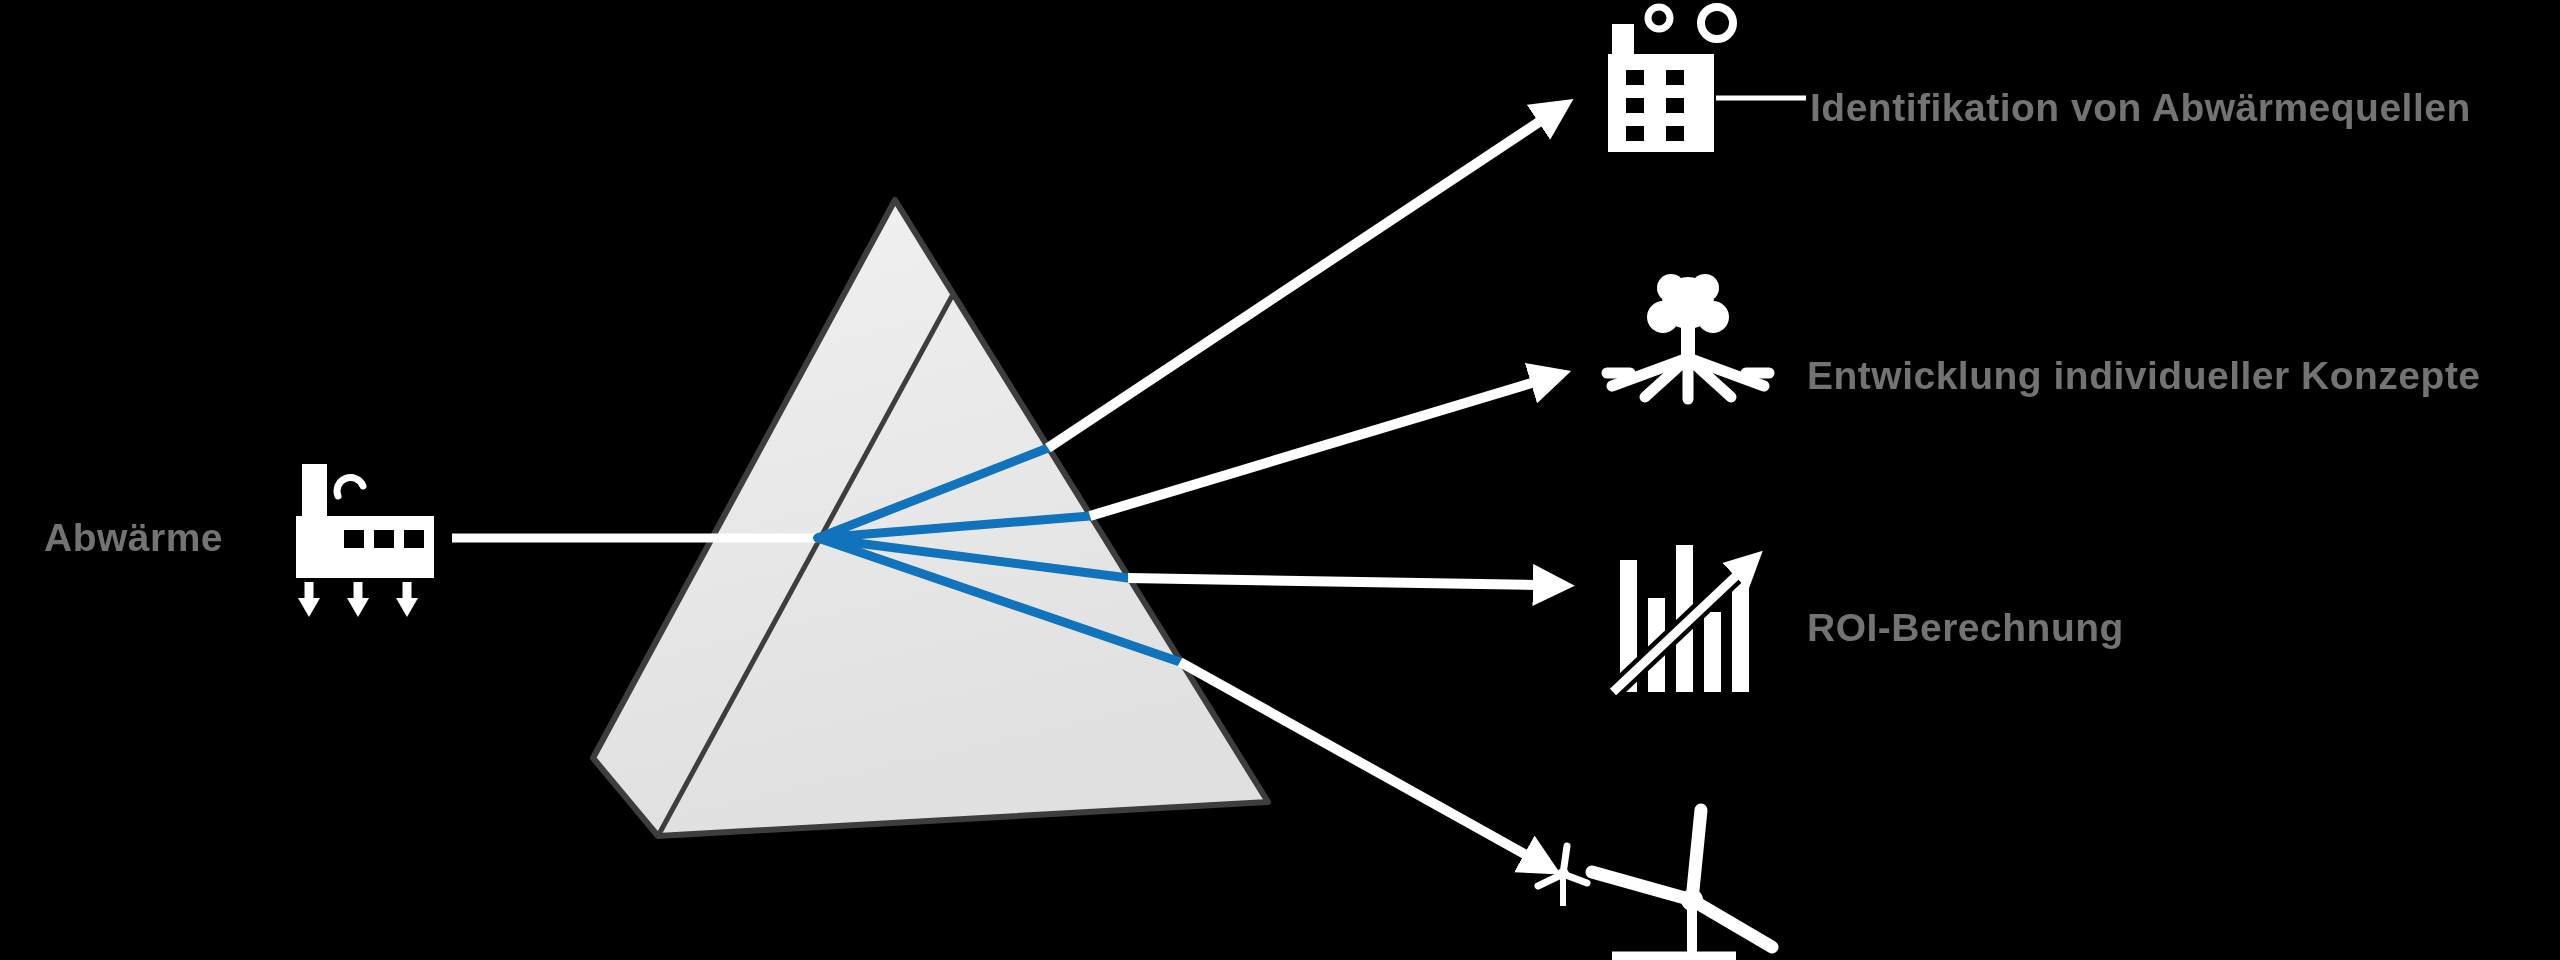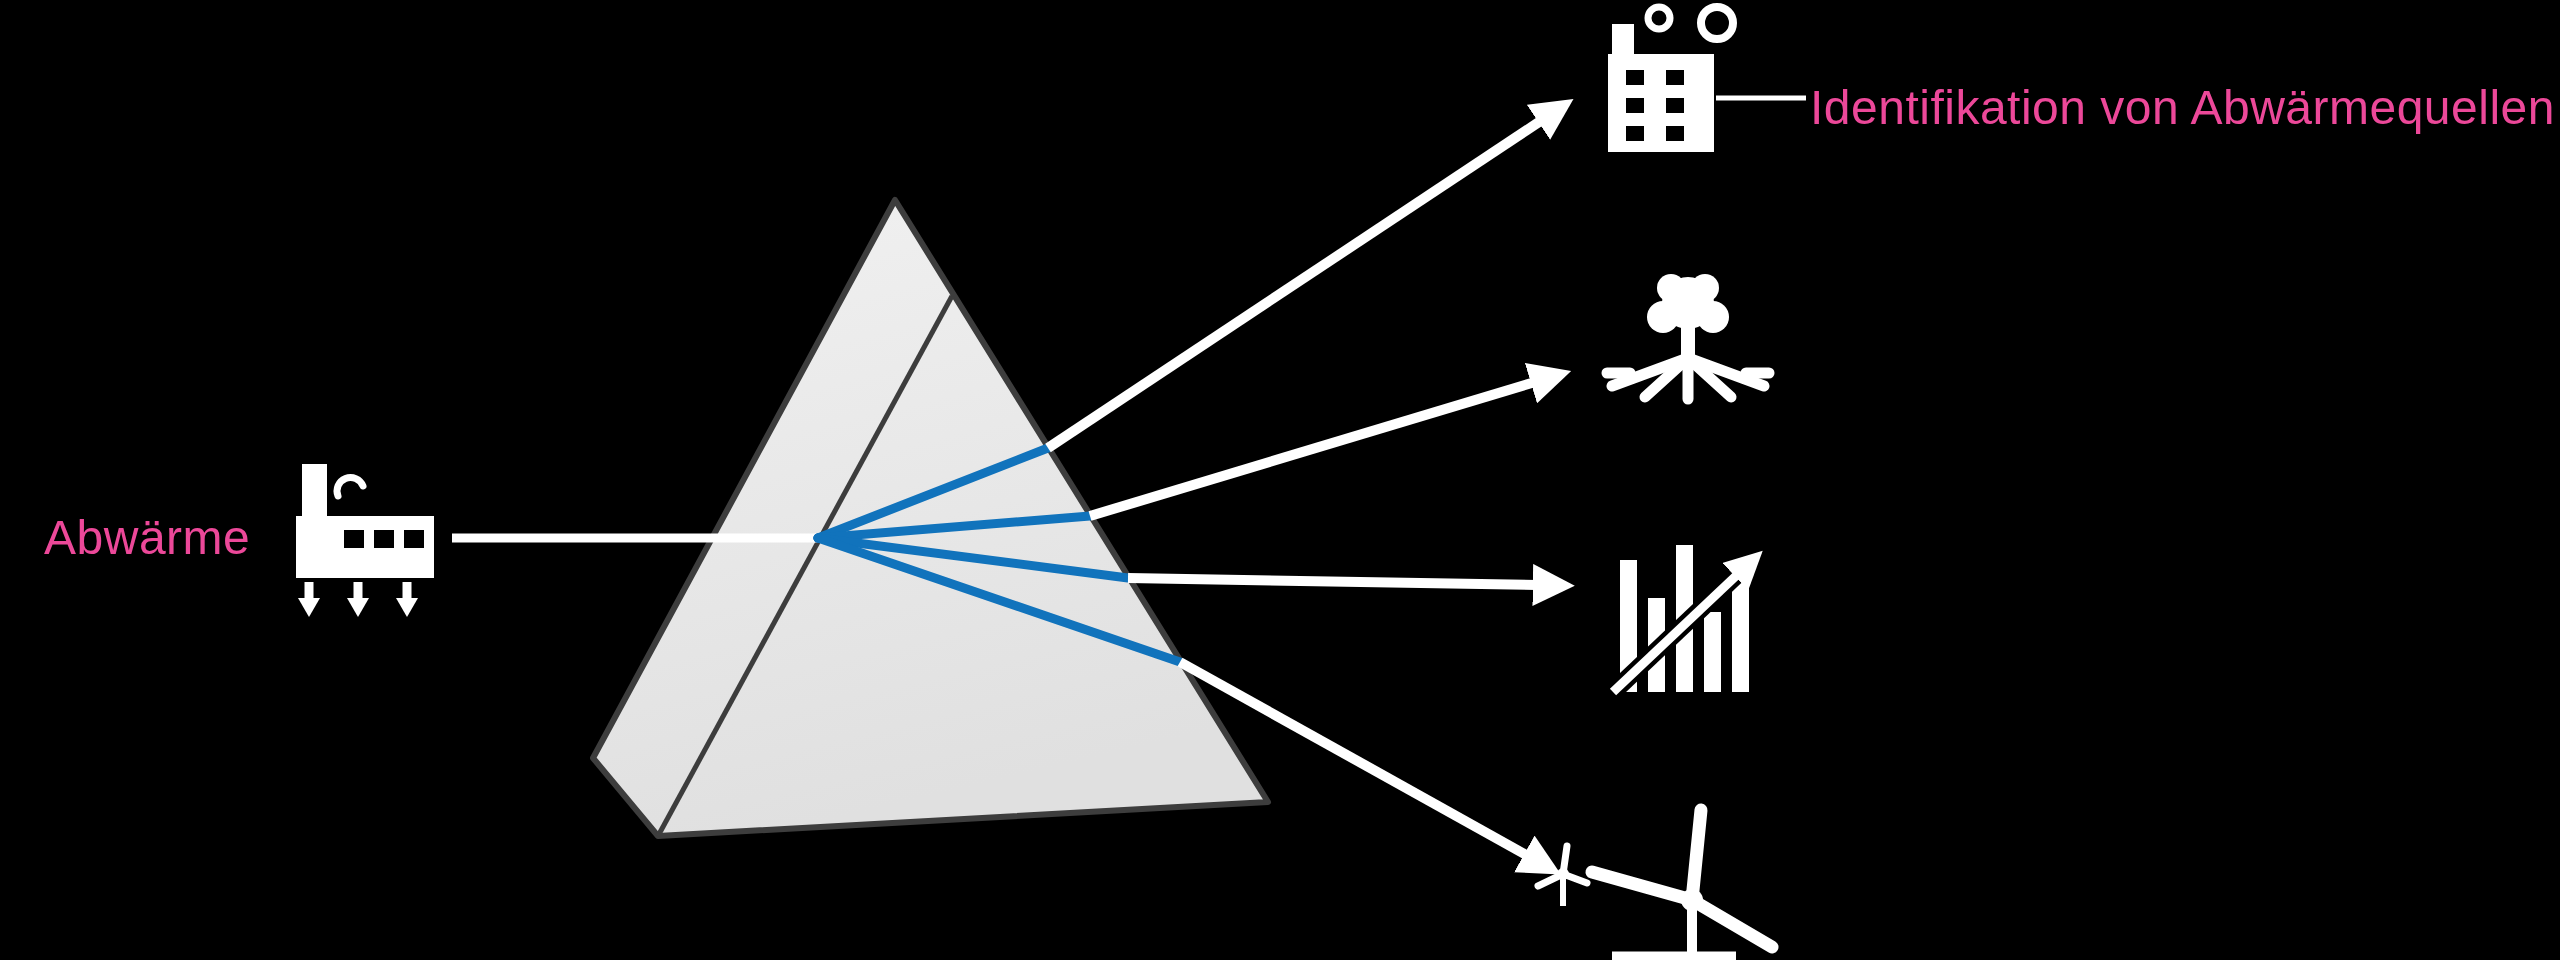--- a/index.html
+++ b/index.html
@@ -6,23 +6,23 @@
   .stage{
     position:relative;
     width:2560px;height:960px;
     background:#000;
     overflow:hidden;
     font-family:"Liberation Sans", sans-serif;
   }
   .stage svg{position:absolute;left:0;top:0;}
   .lbl{
     position:absolute;
-    color:#ec4899;
-    font-weight:normal;
-    font-size:48px;
+    color:#737373;
+    font-weight:bold;
+    font-size:39px;
     line-height:48px;
     white-space:nowrap;
     letter-spacing:0.5px;
   }
 </style>
 </head>
 <body>
 
 <div class="stage">
 
@@ -138,16 +138,18 @@
         </g>
         <circle cx="1563" cy="874" r="6"></circle>
       </g>
     </g>
   </svg>
 
   <div class="lbl" style="left:44px; top:514px;">Abwärme</div>
 
   <div class="lbl" style="left:1810px; top:84px;">Identifikation von Abwärmequellen</div>
 
+  <div class="lbl" style="left:1807px; top:352px;">Entwicklung individueller Konzepte</div>
 
+  <div class="lbl" style="left:1807px; top:604px;">ROI-Berechnung</div>
 
 
 </div>
 
 </body></html>

